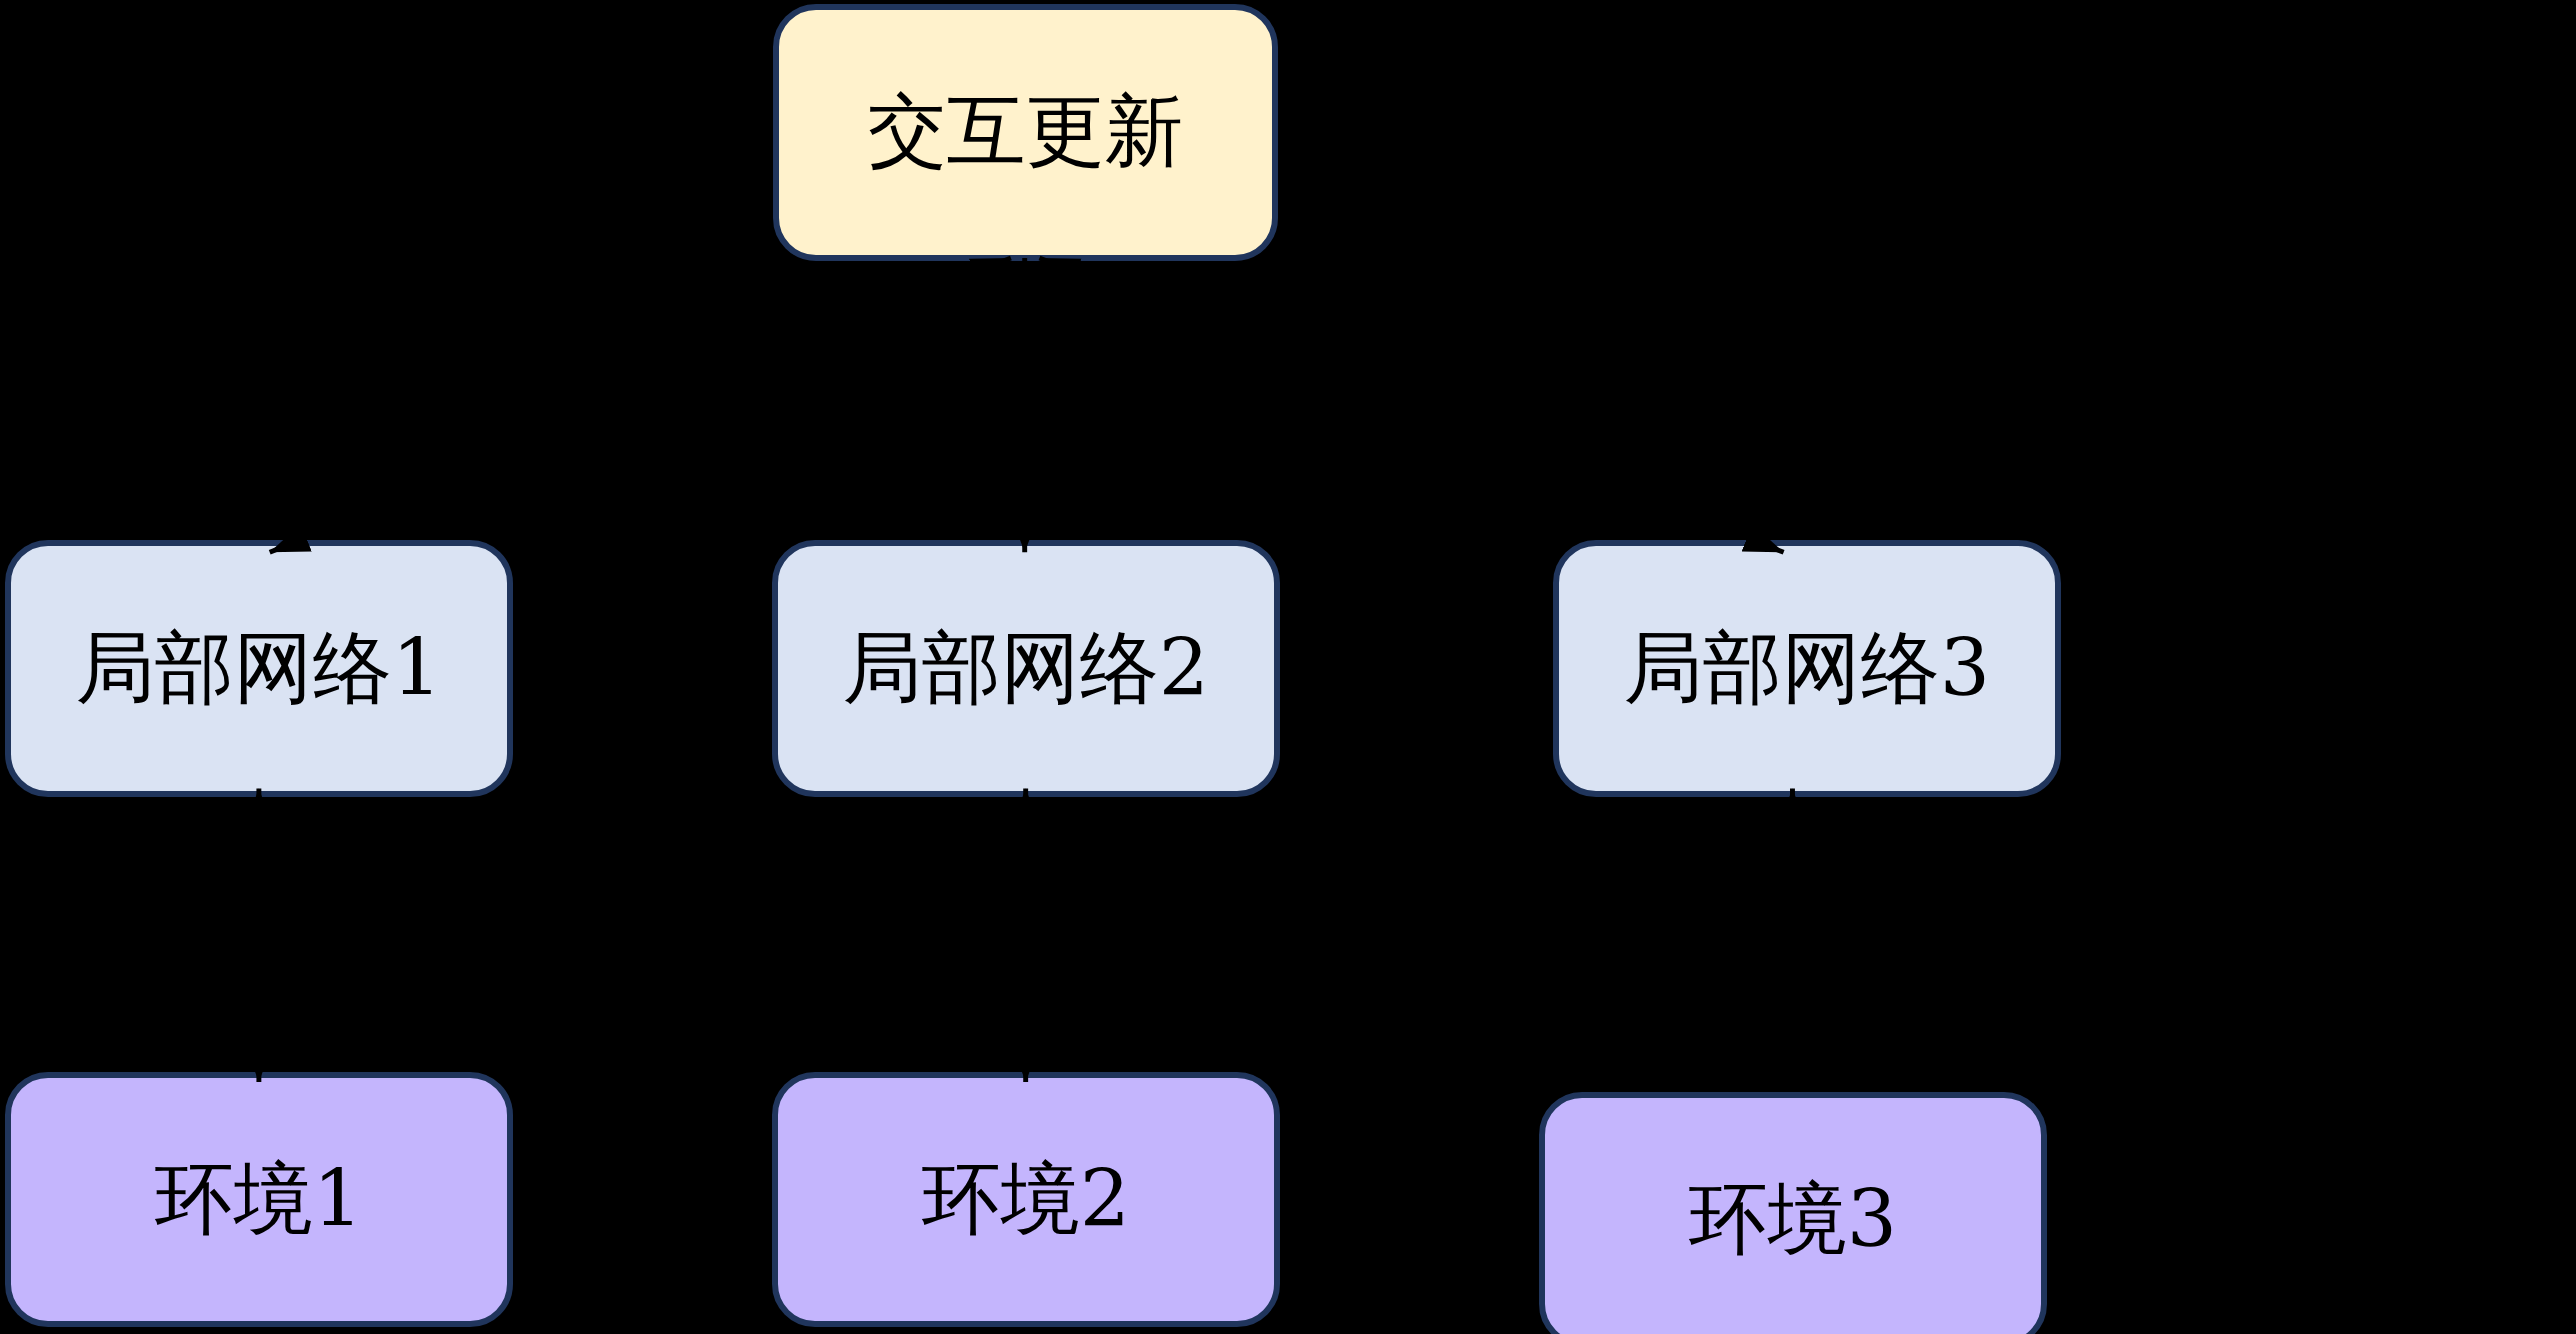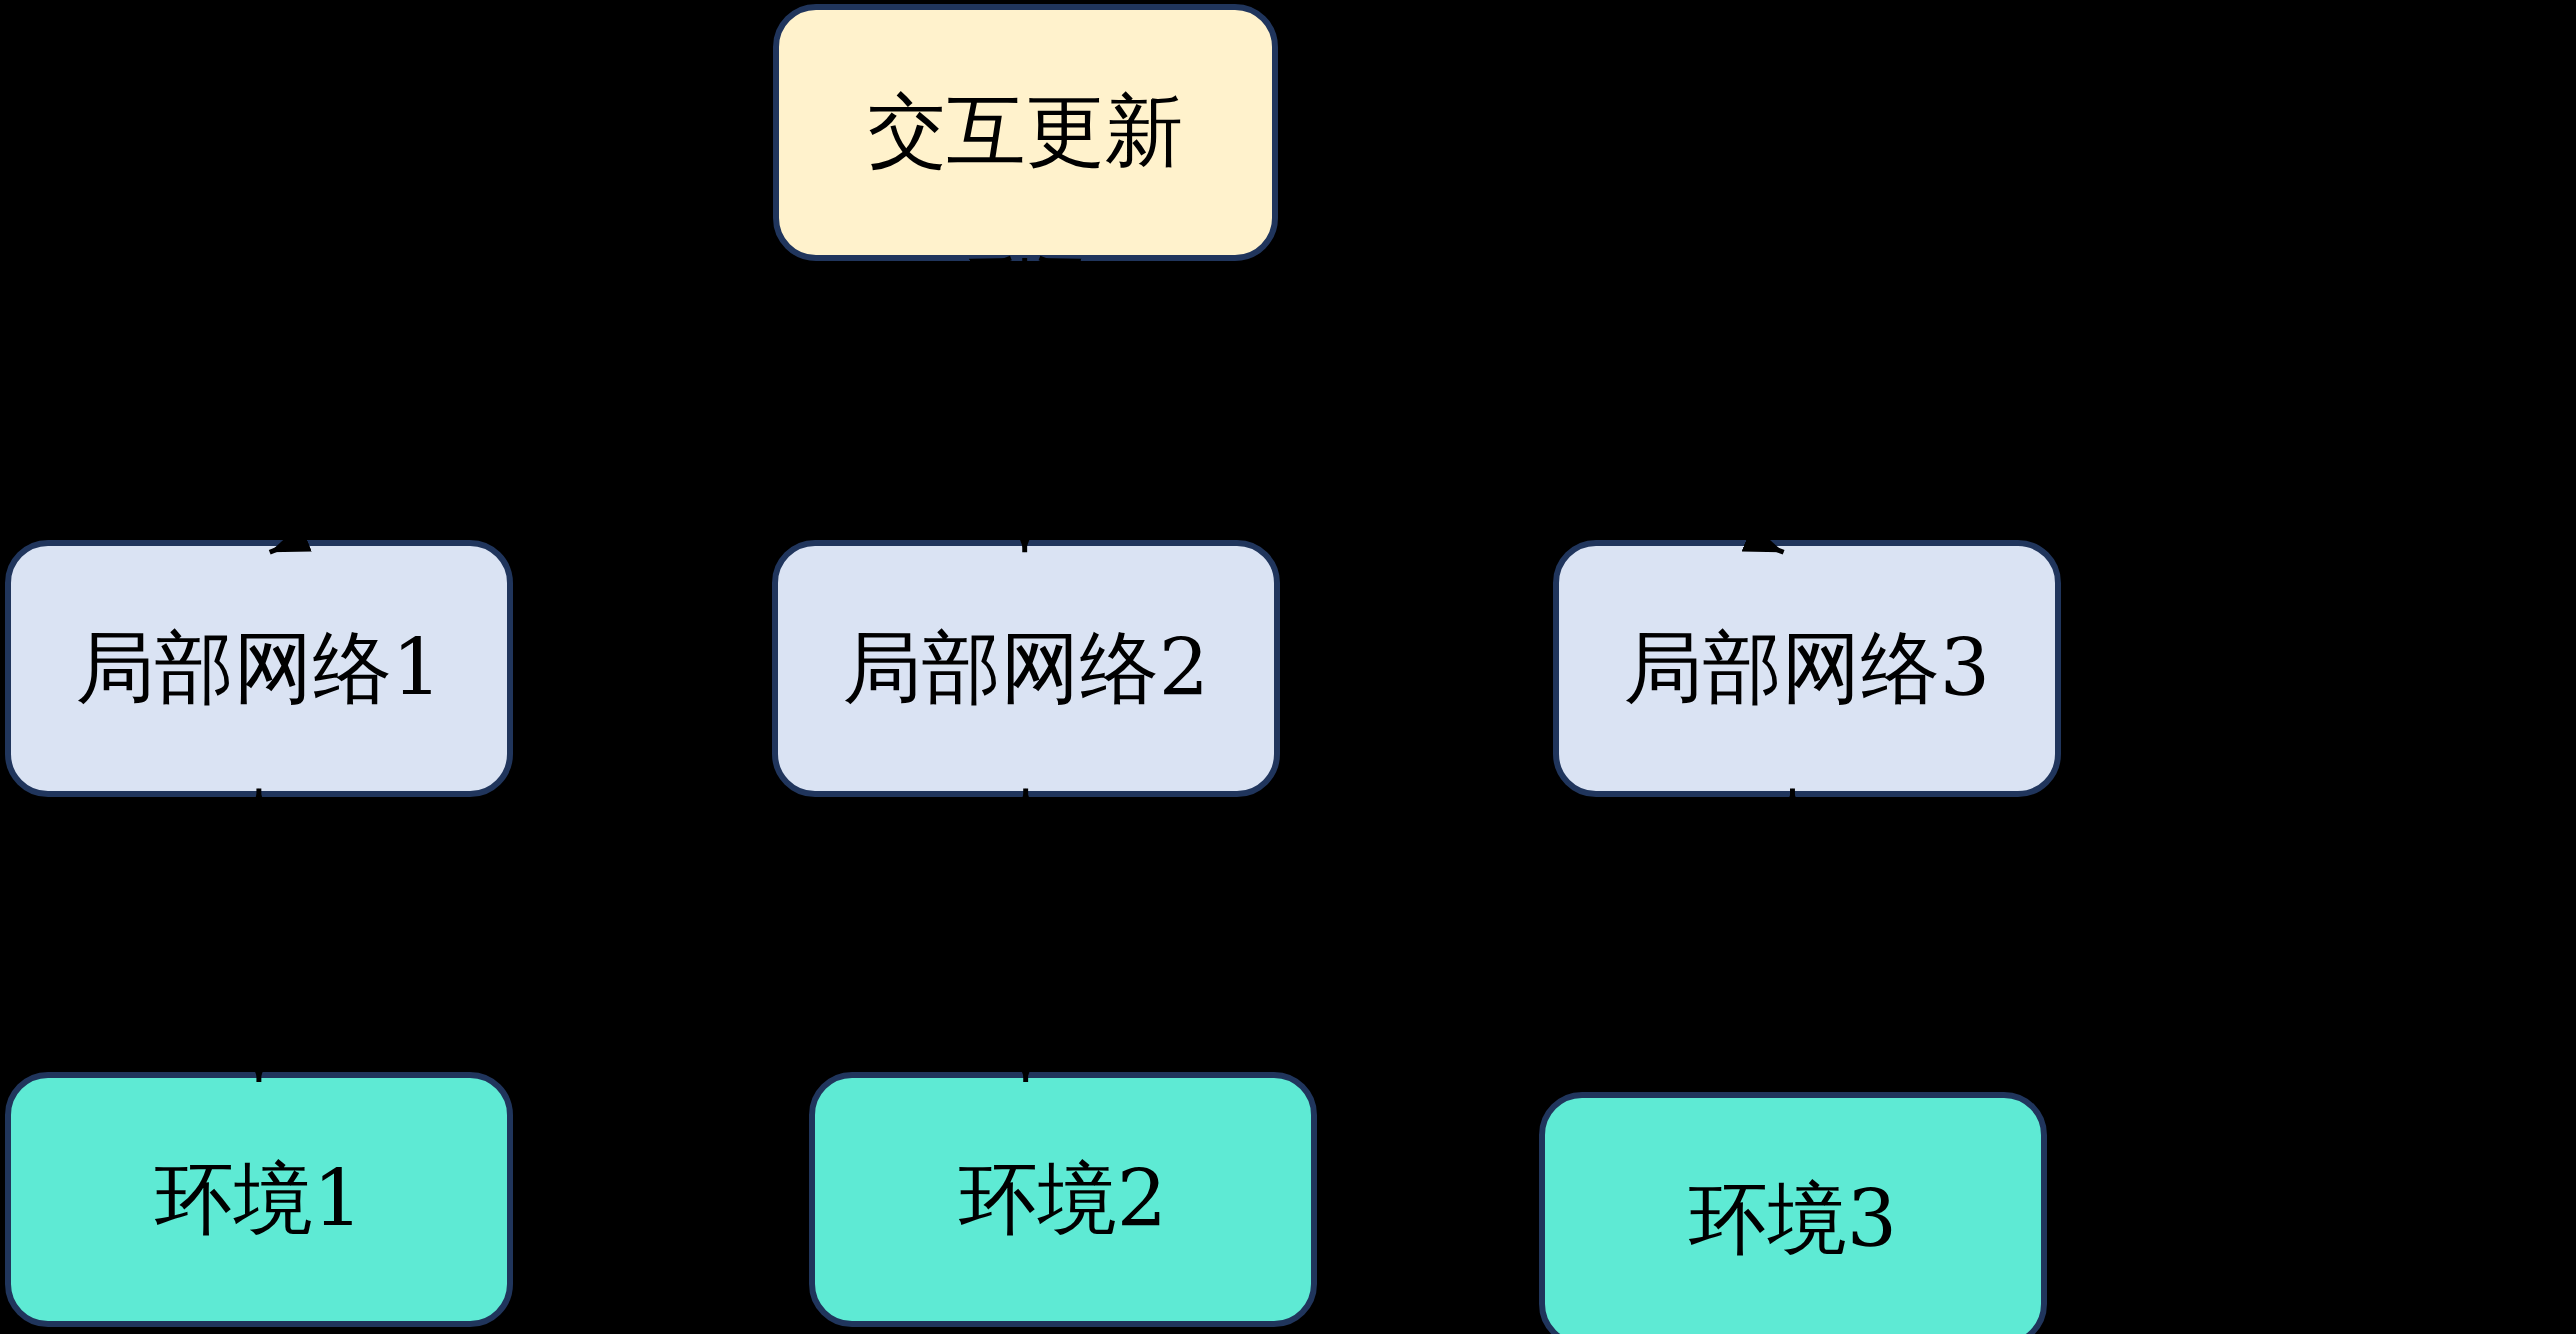--- a/index.html
+++ b/index.html
@@ -19,23 +19,23 @@
     color:#000;
     font-size:79px;
     z-index:1;
     white-space:nowrap;
   }
   .node-global{left:773px;top:3.9px;width:505px;height:257px;background:#FFF2CC;}
   .node-local{top:540px;width:508px;height:257px;background:#DAE3F3;}
   .node-local-1{left:4.9px;}
   .node-local-2{left:772px;}
   .node-local-3{left:1539px;margin-left:14px;}
-  .node-env{top:1072px;width:508px;height:255px;background:#5eead4;}
+  .node-env{top:1072px;width:508px;height:255px;background:#c4b5fd;}
   .node-env-1{left:4.9px;}
-  .node-env-2{left:809px;}
+  .node-env-2{left:772px;}
   .node-env-3{left:1539px;margin-top:20px;}
   .arrows{
     position:absolute;left:0;top:0;width:2576px;height:1335px;
     z-index:2;pointer-events:none;
   }
   .annot{
     position:absolute;
     color:#FF0000;
     font-size:79px;line-height:1;
     white-space:nowrap;

